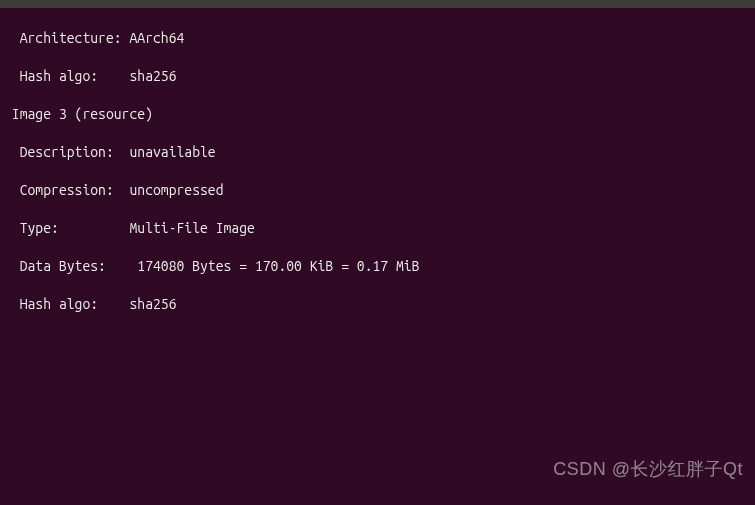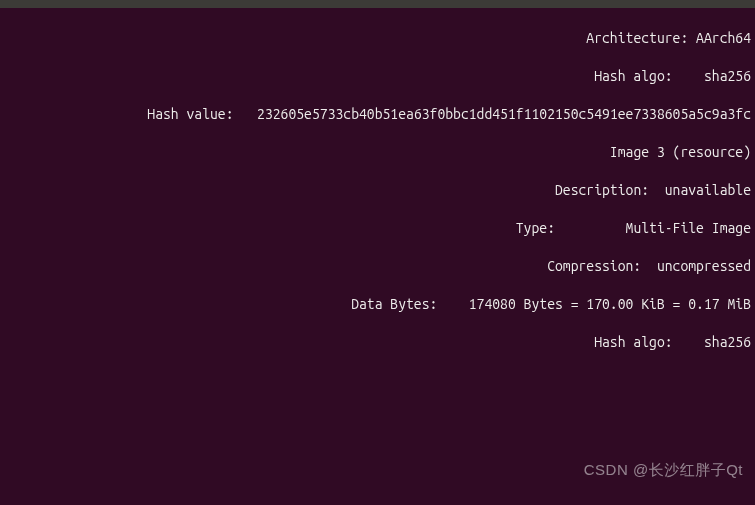--- a/index.html
+++ b/index.html
@@ -22,51 +22,50 @@
       font-size: 13px;
       padding-left: 6px;
       white-space: nowrap;
       overflow: hidden;
       line-height: 0;
     }
     .term {
       padding: 2px 4px 4px 4px;
       white-space: pre;
     }
-    .line { display: block; text-align: right; }
+    .line { display: block; }
     .watermark {
       position: absolute;
       right: 12px;
       bottom: 26px;
       color: rgba(230,230,230,0.55);
       font-family: sans-serif;
-      font-size: 15px;
+      font-size: 18px;
       letter-spacing: 0.5px;
     }
   </style>
 </head>
 <body>
 
 <div class="menubar">
   
   
   
   
   
   
 </div>
 
 <div class="term">
 <span class="line"><span>  Architecture:</span> <span>AArch64</span></span>
 <span class="line"><span>  Hash algo:</span>    <span>sha256</span></span>
-<span class="line"><span>  Hash value:</span>   <span>232605e5733cb40b51ea63f0bbc1dd451f1102150c5491ee7338605a5c9a3fc</span></span>
 <span class="line"> Image 3 (resource)</span>
 <span class="line"><span>  Description:</span>  <span>unavailable</span></span>
+<span class="line"><span>  Compression:</span>  <span>uncompressed</span></span>
 <span class="line"><span>  Type:</span>         <span>Multi-File Image</span></span>
-<span class="line"><span>  Compression:</span>  <span>uncompressed</span></span>
 <span class="line"><span>  Data Bytes:</span>    <span>174080 Bytes = 170.00 KiB = 0.17 MiB</span></span>
 <span class="line"><span>  Hash algo:</span>    <span>sha256</span></span>
 
 
 
 
 
 
 
 

